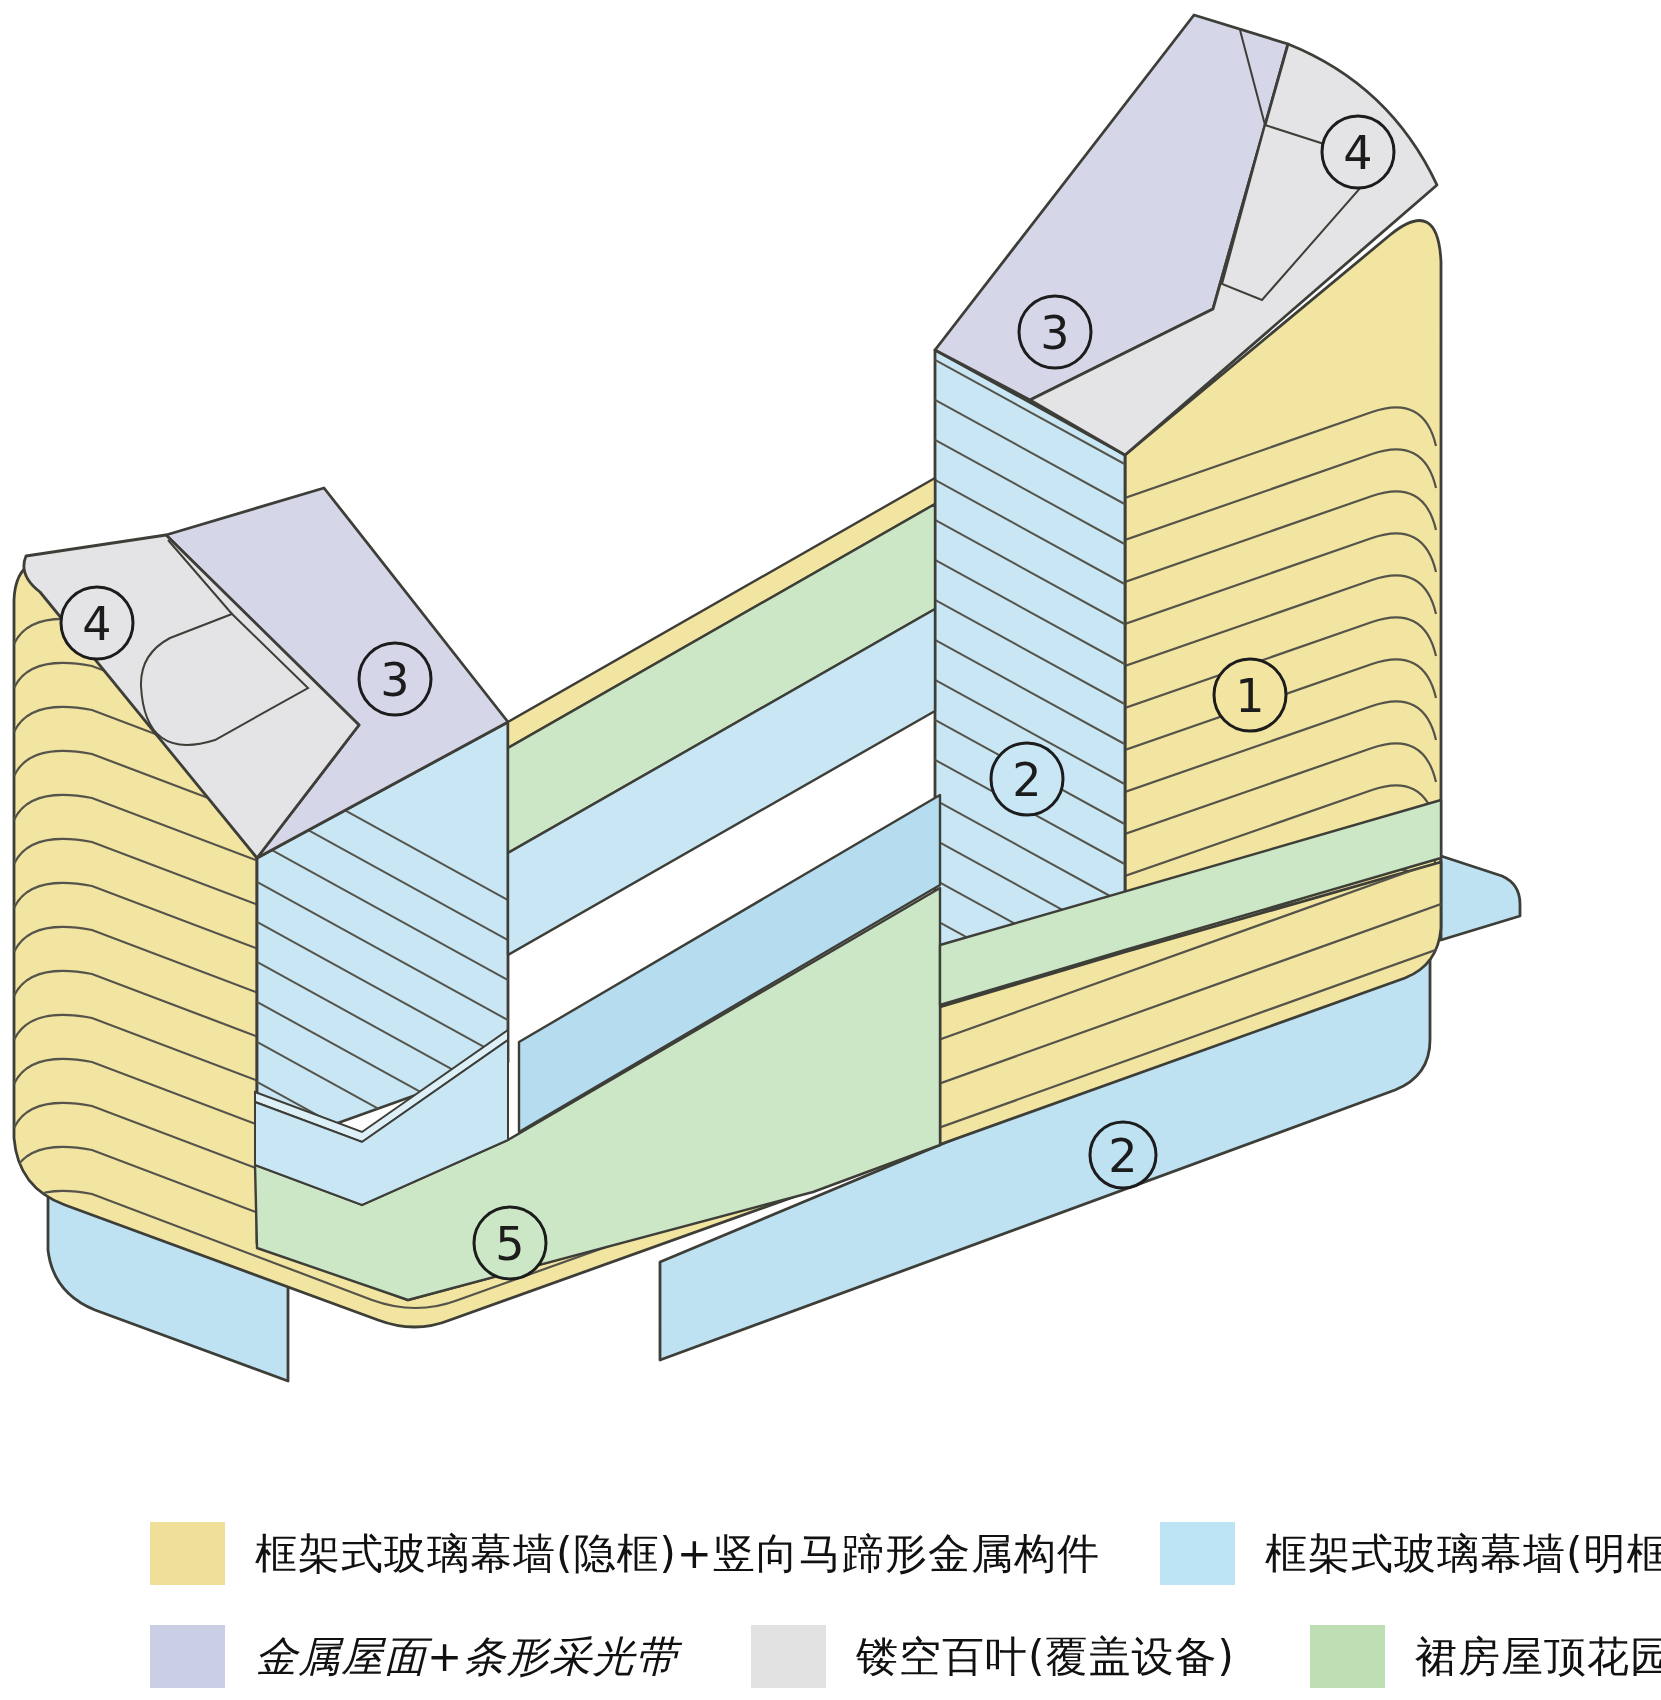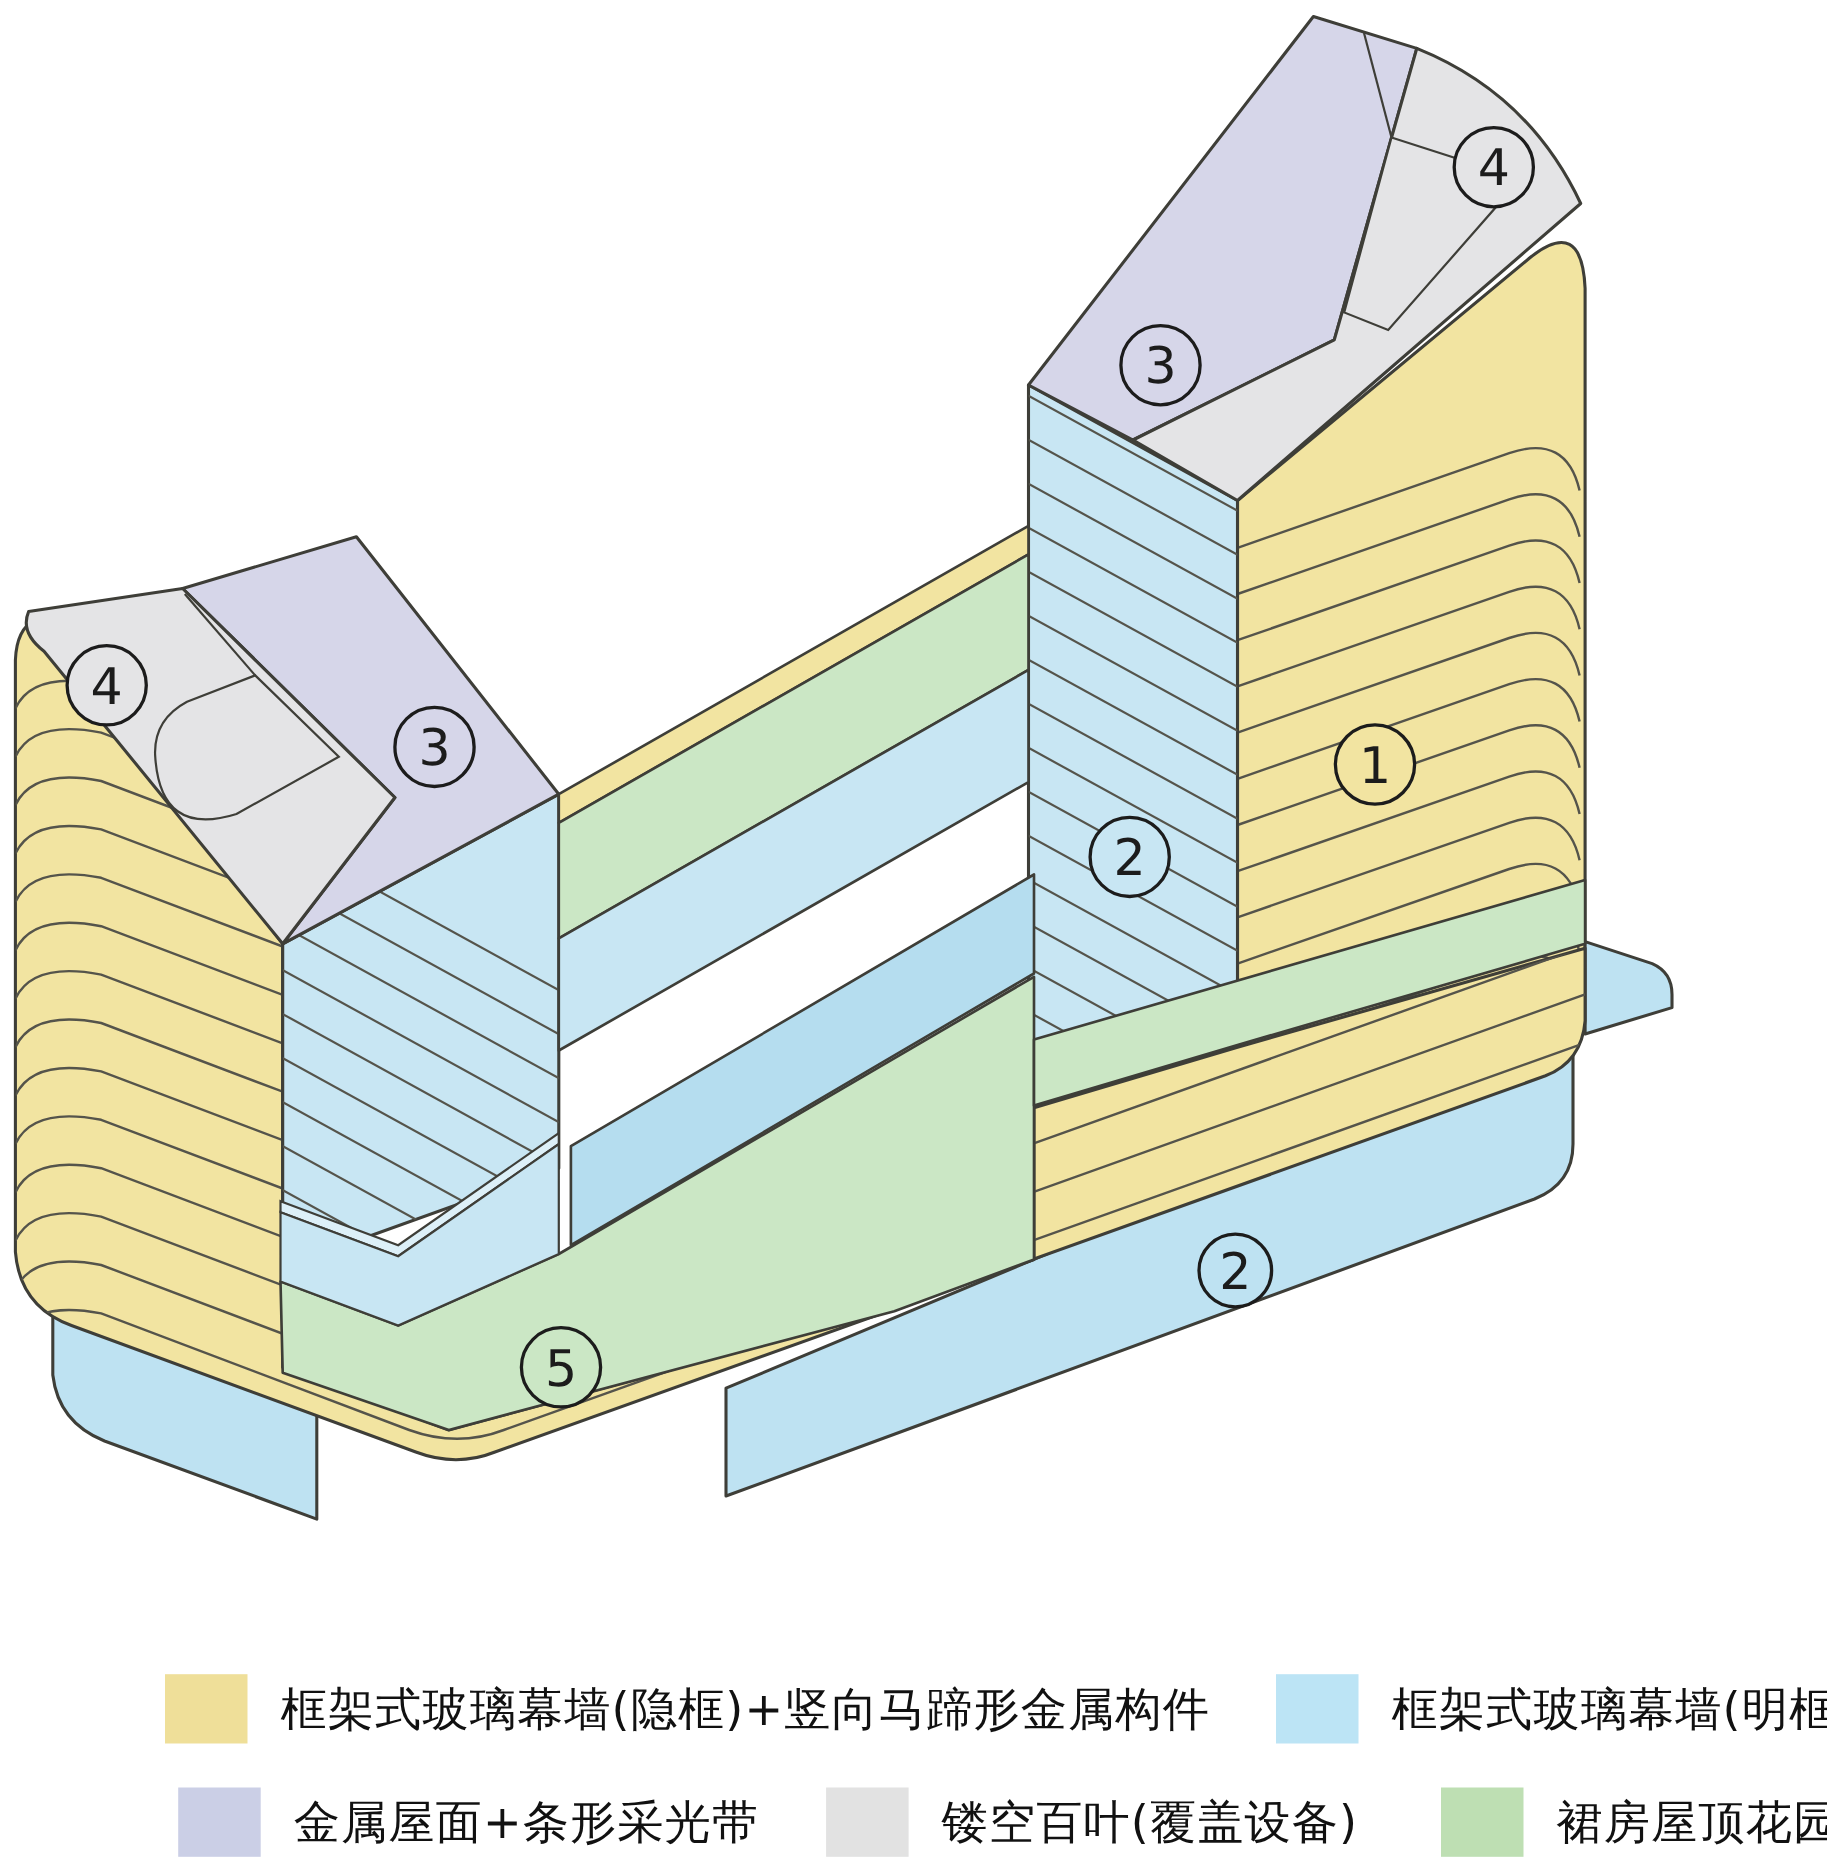--- a/index.html
+++ b/index.html
@@ -187,21 +187,21 @@
 
   <div>
     <div class="legend-item" style="left:150px;top:1522px;">
       <span class="swatch" style="background: rgb(239, 223, 153);"></span>
       <span class="legend-label">框架式玻璃幕墙(隐框)+竖向马蹄形金属构件</span>
     </div>
     <div class="legend-item" style="left:1160px;top:1522px;">
       <span class="swatch" style="background: rgb(188, 228, 245);"></span>
       <span class="legend-label">框架式玻璃幕墙(明框)</span>
     </div>
-    <div class="legend-item" style="left:162px;top:1625px;">
+    <div class="legend-item" style="left:150px;top:1625px;font-style:italic;">
       <span class="swatch" style="background: rgb(203, 207, 230);"></span>
       <span class="legend-label">金属屋面+条形采光带</span>
     </div>
     <div class="legend-item" style="left:751px;top:1625px;">
       <span class="swatch" style="background: rgb(226, 226, 226);"></span>
       <span class="legend-label">镂空百叶(覆盖设备)</span>
     </div>
     <div class="legend-item" style="left:1310px;top:1625px;">
       <span class="swatch" style="background: rgb(190, 223, 179);"></span>
       <span class="legend-label">裙房屋顶花园</span>

